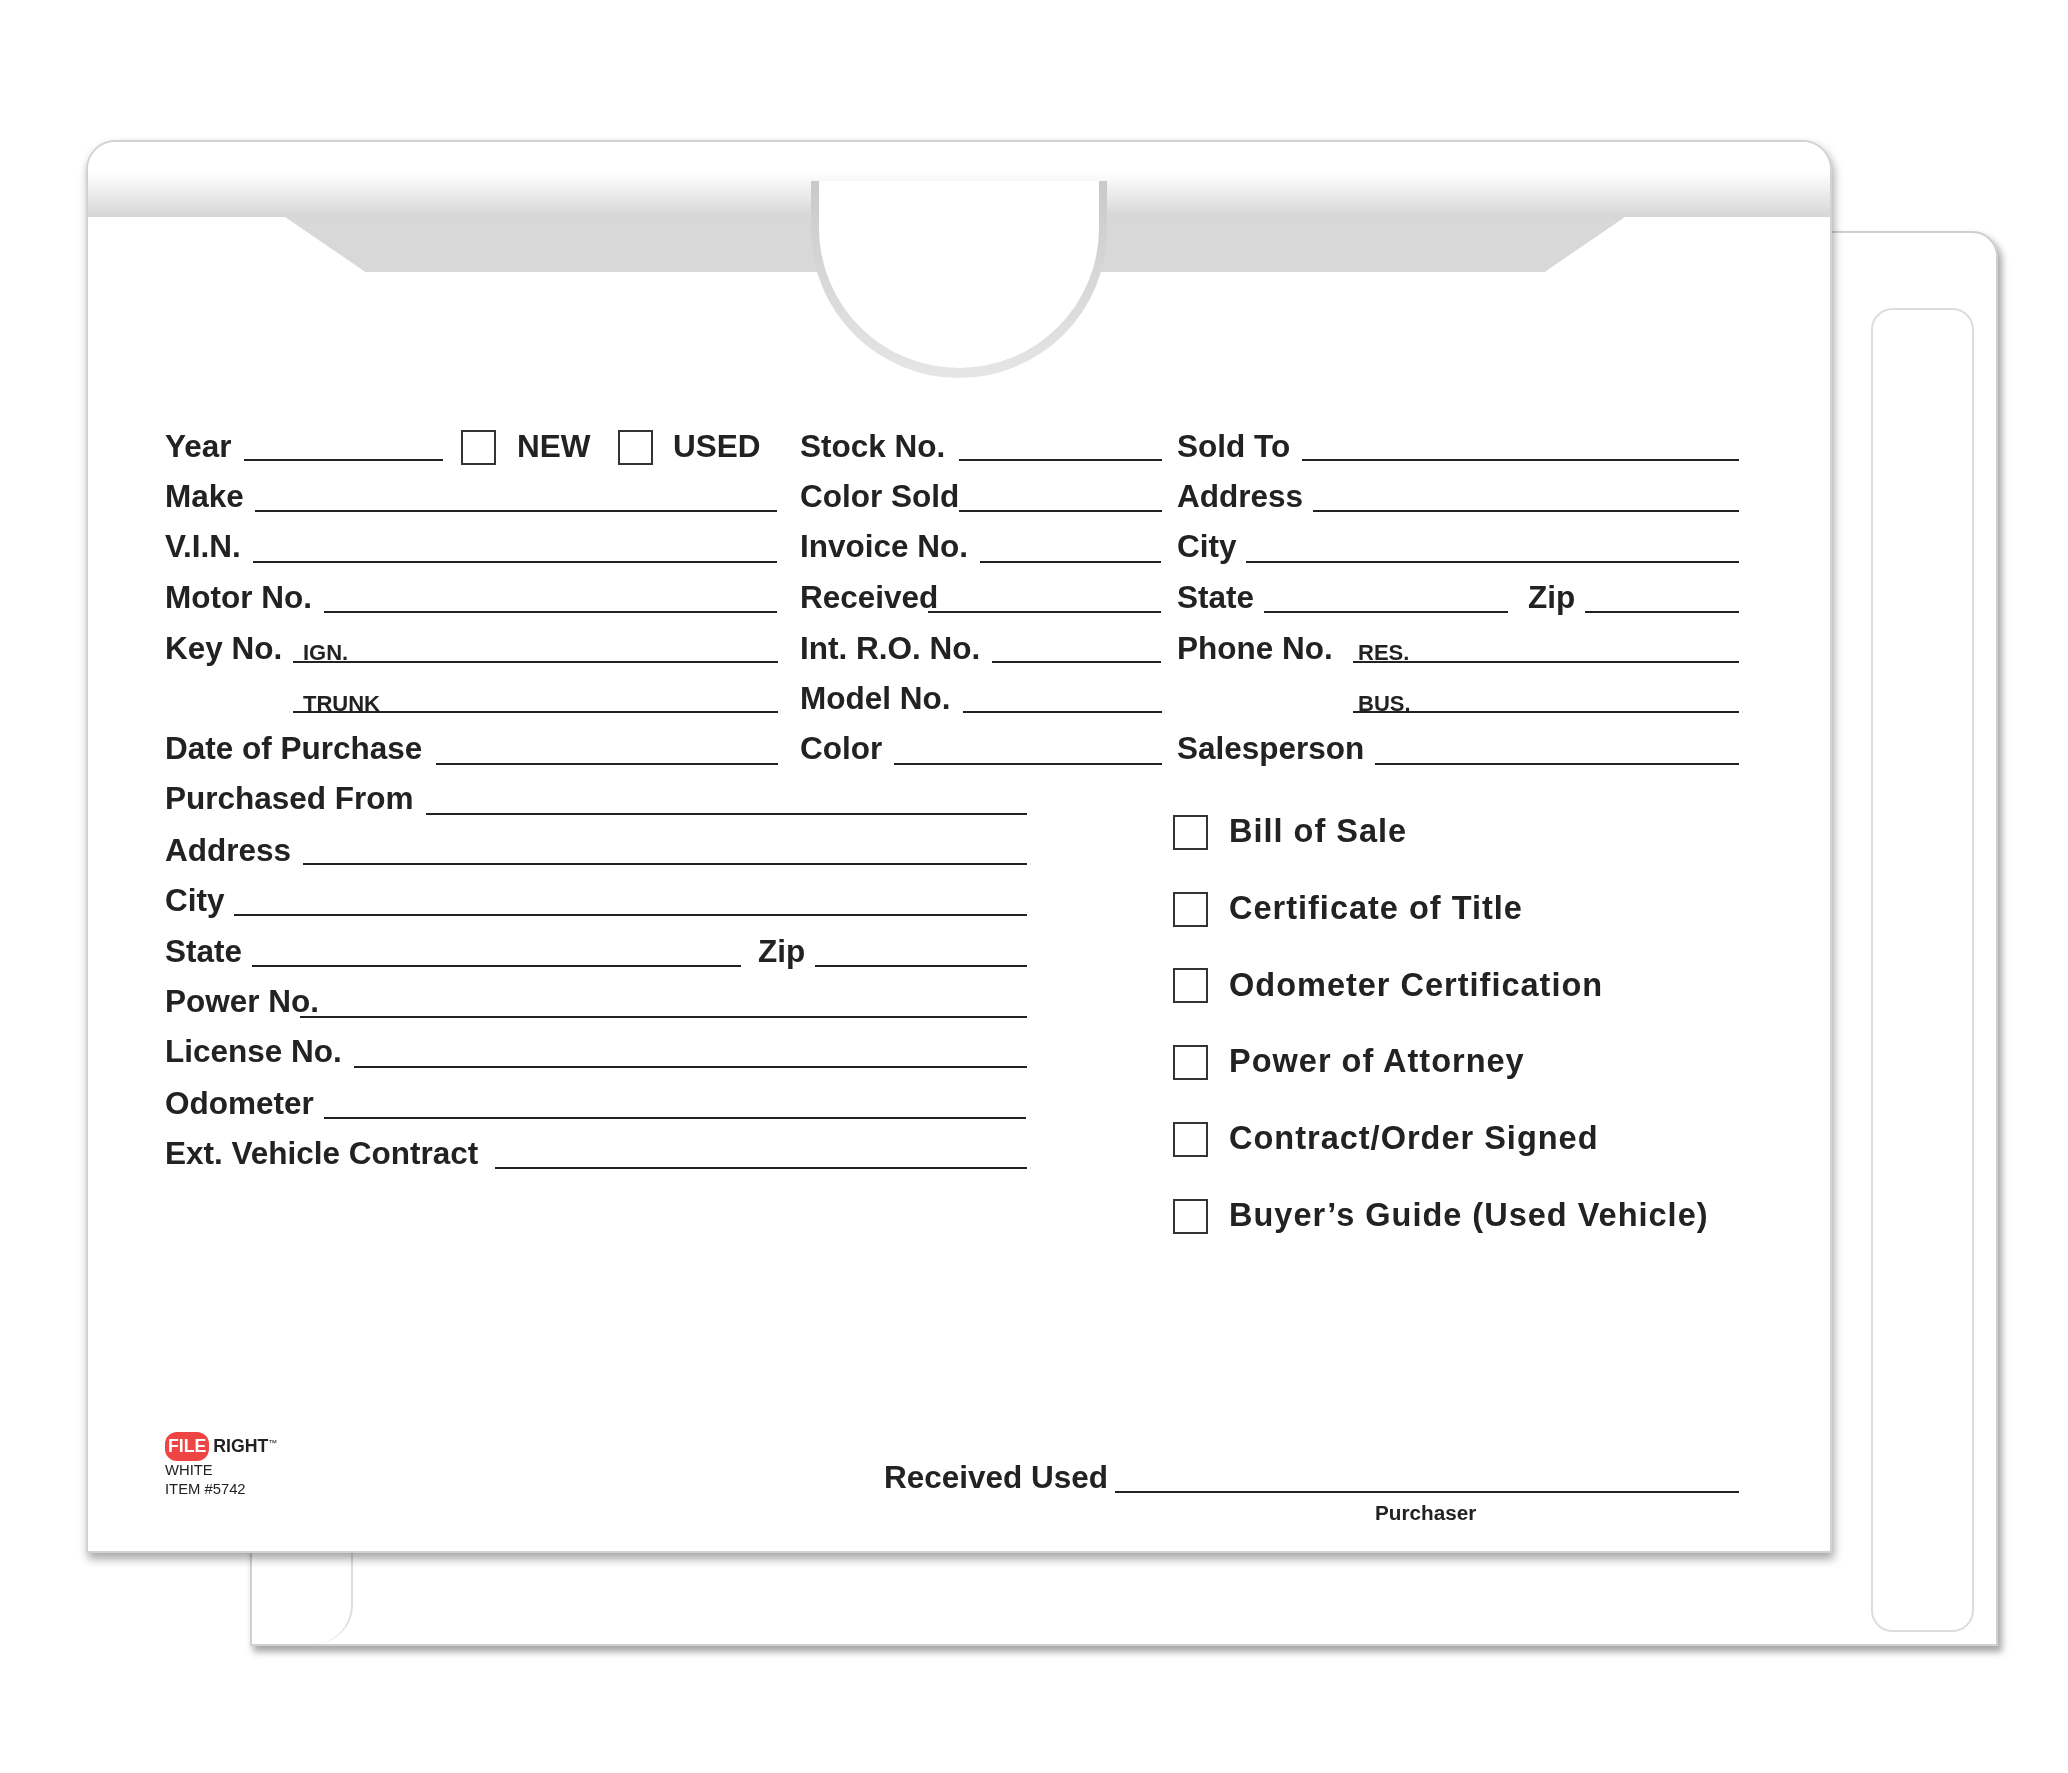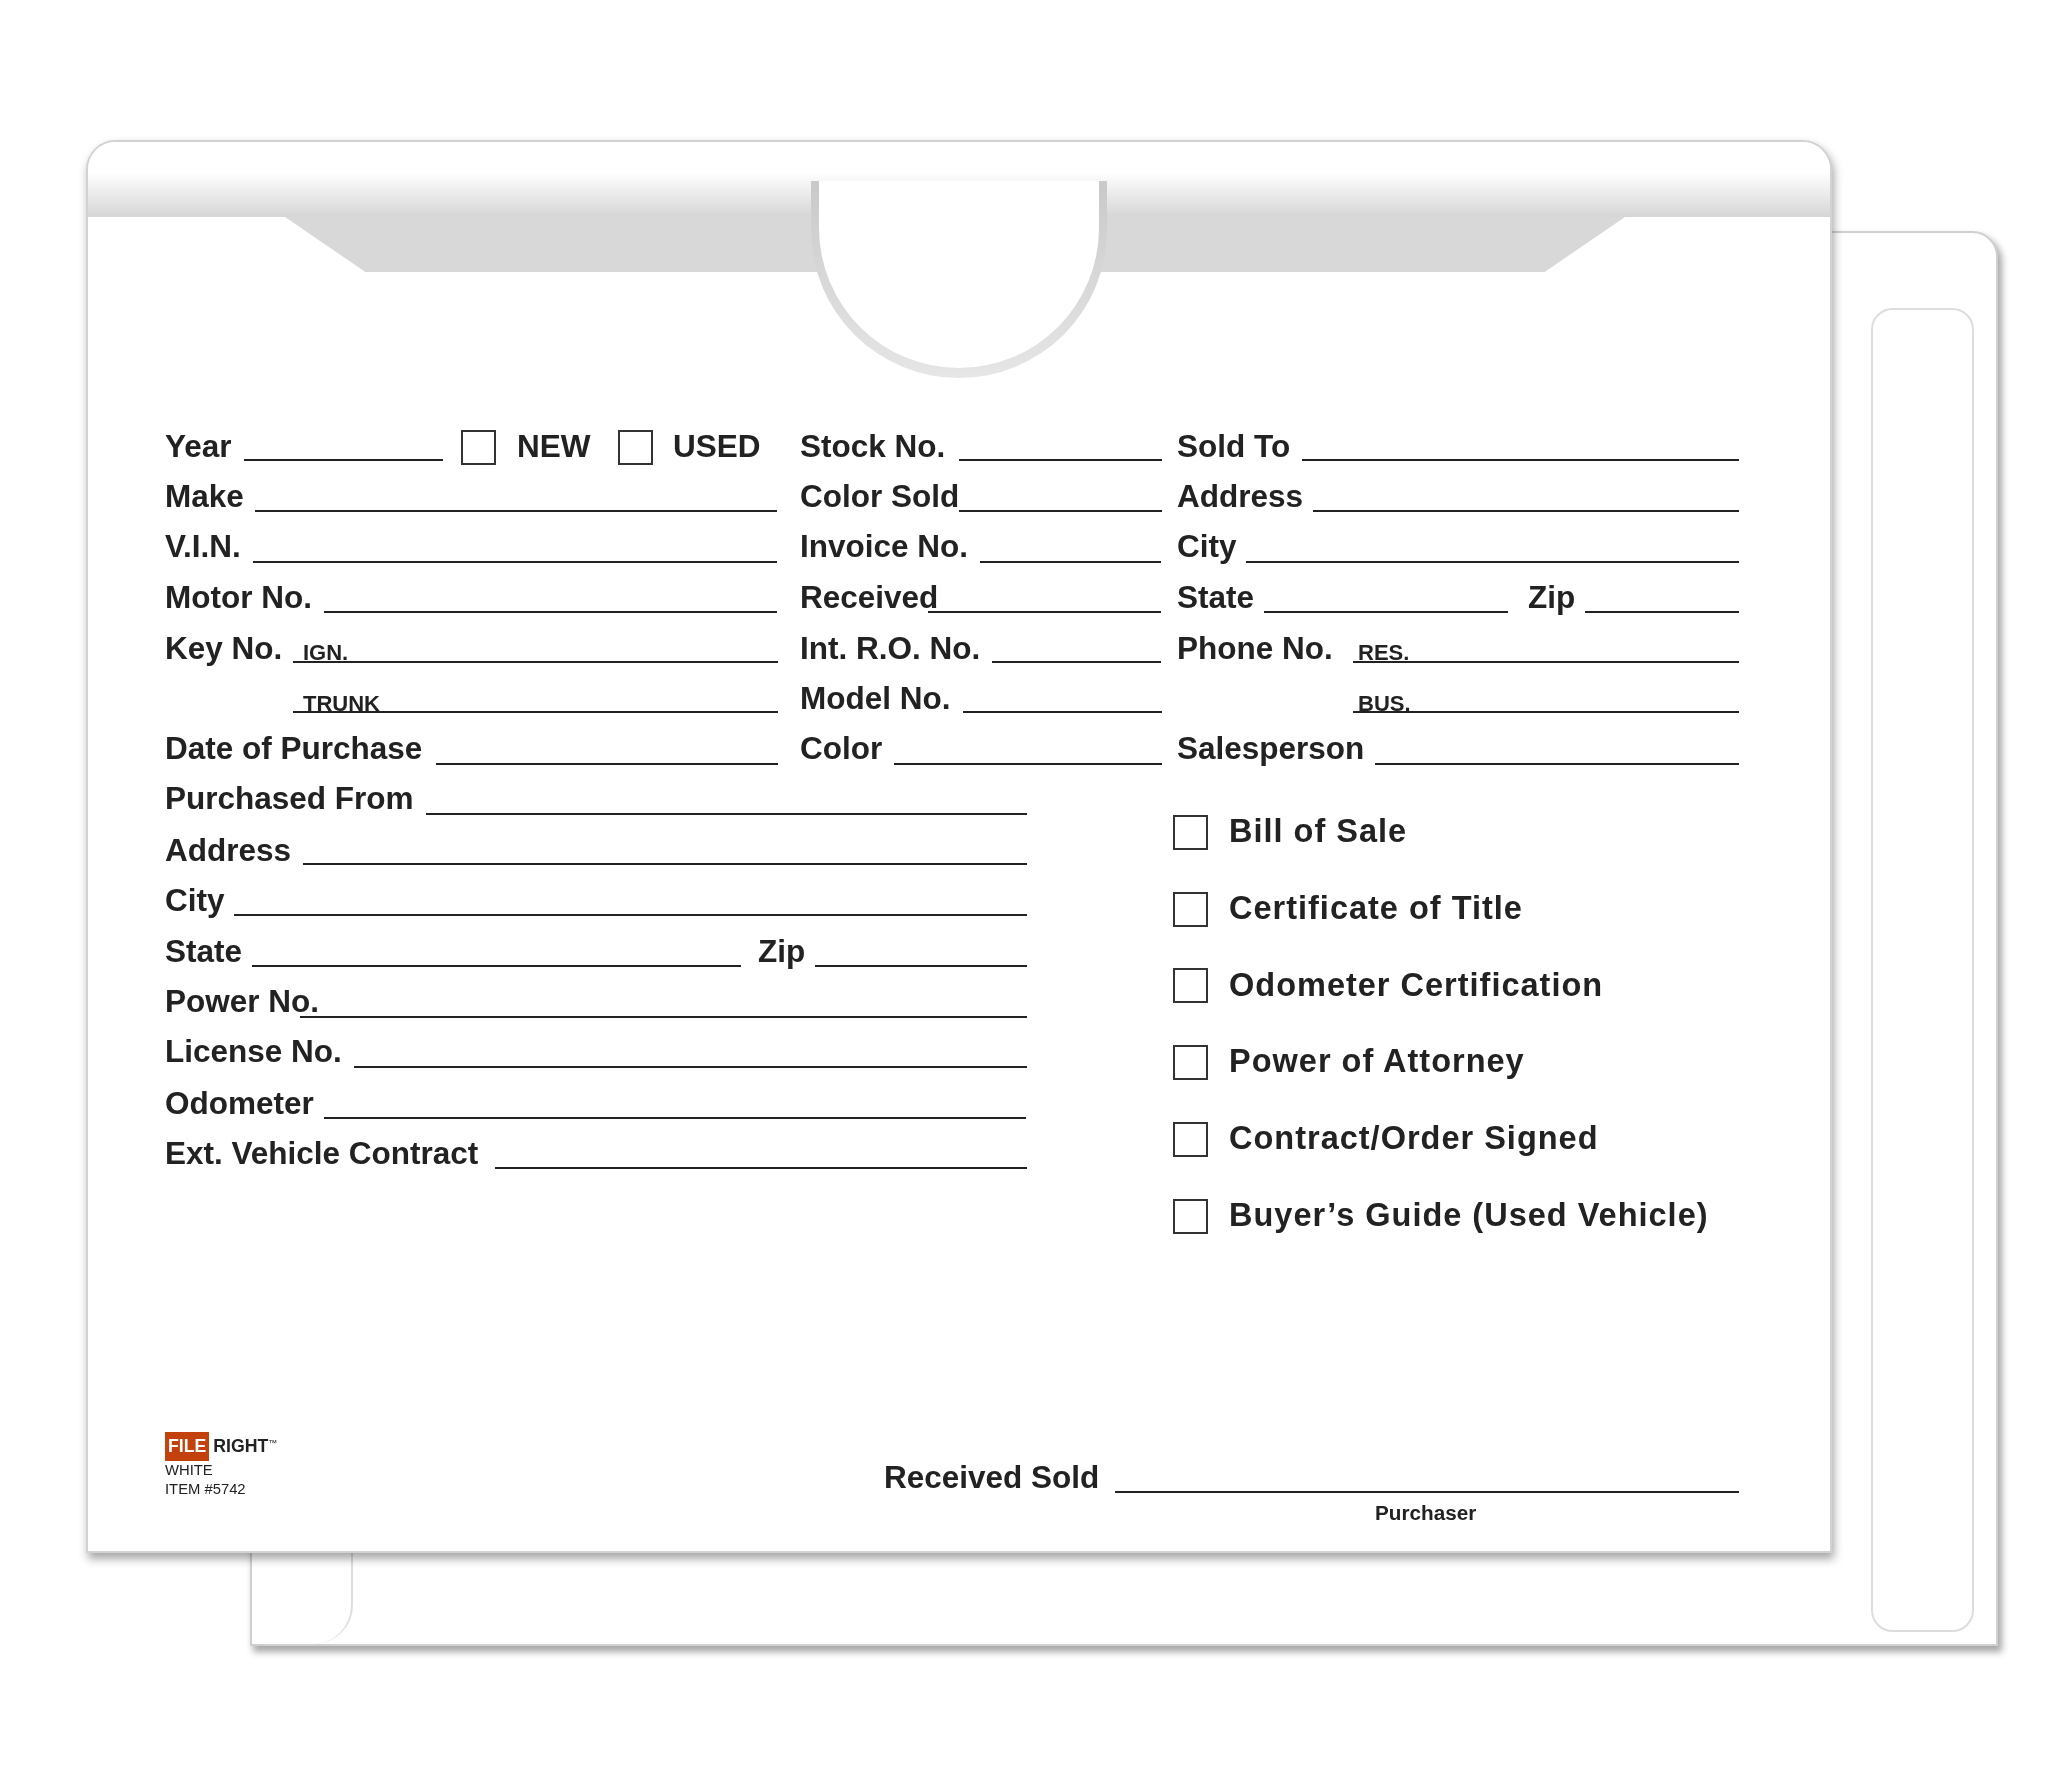--- a/index.html
+++ b/index.html
@@ -11,21 +11,21 @@
   .band{position:absolute;left:0;top:0;width:100%;height:75px;background:linear-gradient(#fff,#fff 40%,#d6d6d6);}
   .notch{position:absolute;left:197px;top:75px;width:1340px;height:55px;background:#d8d8d8;clip-path:polygon(0 0,100% 0,94% 100%,6% 100%);}
   .thumb{position:absolute;left:723px;top:39px;width:296px;height:197px;border-radius:0 0 148px 148px;background:linear-gradient(#c9c9c9,#e6e6e6);}
   .thumb-inner{position:absolute;left:7.9px;top:0;width:280px;height:187px;border-radius:0 0 140px 140px;background:#fff;}
   .lbl{position:absolute;font-weight:bold;font-size:31.5px;white-space:nowrap;}
   .line{position:absolute;border-bottom:2.5px solid #222;height:0;}
   .small{position:absolute;font-size:22px;font-weight:bold;}
   .cb{position:absolute;width:35px;height:35px;border:2.5px solid #333;box-sizing:border-box;}
   .check-lbl{position:absolute;font-weight:bold;font-size:32.5px;letter-spacing:1px;white-space:nowrap;}
   .logo{position:absolute;left:77px;top:1290px;}
-  .logo-box{display:inline-block;background:#c2410c;color:#fff;font-weight:bold;font-size:17.7px;padding:3.9px 3px;}
+  .logo-box{display:inline-block;background:#ef4444;color:#fff;font-weight:bold;font-size:17.7px;padding:3.9px 3px;border-radius:12px;}
   .logo-right{display:inline-block;font-weight:bold;font-size:17.7px;margin-left:3.9px;}
   .logo-small{font-size:14.8px;line-height:19.7px;}
 </style>
 </head>
 <body>
 
 <div class="back">
   <div class="back-flap"></div>
   <div class="back-corner"></div>
 </div>
@@ -115,21 +115,21 @@
   <div class="check-lbl" style="left:1141px;top:748px">Certificate of Title</div>
   <div class="cb" style="left:1085px;top:826px"></div>
   <div class="check-lbl" style="left:1141px;top:825px">Odometer Certification</div>
   <div class="cb" style="left:1085px;top:903px"></div>
   <div class="check-lbl" style="left:1141px;top:901px">Power of Attorney</div>
   <div class="cb" style="left:1085px;top:980px"></div>
   <div class="check-lbl" style="left:1141px;top:978px">Contract/Order Signed</div>
   <div class="cb" style="left:1085px;top:1057px"></div>
   <div class="check-lbl" style="left:1141px;top:1055px">Buyer’s Guide (Used Vehicle)</div>
 
-  <div class="lbl" style="left:796px;top:1317px">Received Sold</div>
+  <div class="lbl" style="left:796px;top:1317px">Received Used</div>
   <div class="line" style="left:1027px;top:1349px;width:624px"></div>
   <div class="small" style="left:1287px;top:1359px;font-size:20.7px">Purchaser</div>
 
   <div class="logo">
     <span class="logo-box">FILE</span><span class="logo-right">RIGHT</span><sup style="font-size:8.9px">™</sup>
     <div class="logo-small">WHITE</div>
     <div class="logo-small">ITEM #5742</div>
   </div>
 </div>
 

